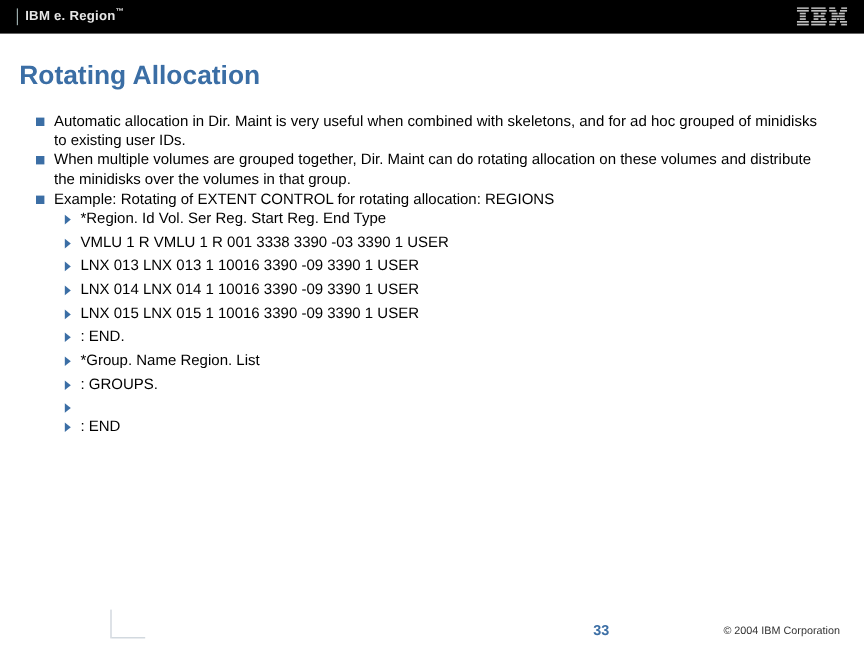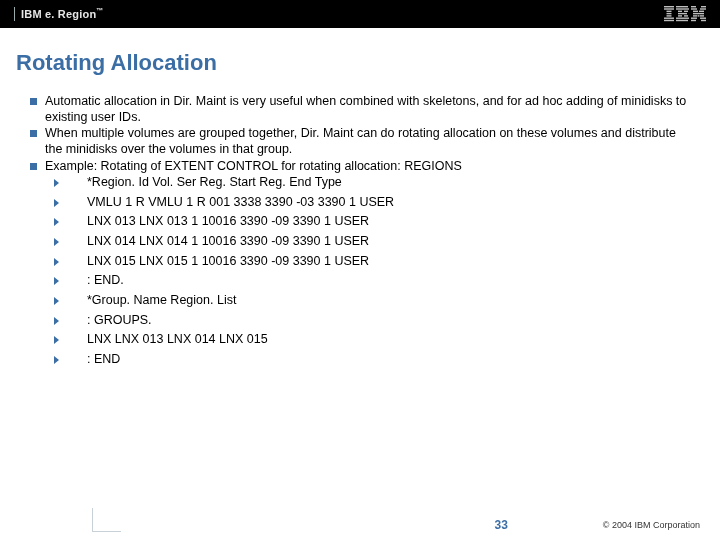--- a/index.html
+++ b/index.html
@@ -64,21 +64,20 @@
     height: 7px;
     background: #3b6ea5;
     flex-shrink: 0;
     margin-top: 4px;
     margin-right: 8px;
   }
   .sub {
     display: flex;
     margin-left: 24px;
     margin-bottom: 4px;
-    gap: 20px;
   }
   .tri {
     width: 0;
     height: 0;
     border-top: 4px solid transparent;
     border-bottom: 4px solid transparent;
     border-left: 5px solid #3b6ea5;
     flex-shrink: 0;
     margin-top: 4px;
     margin-right: 8px;
@@ -166,21 +165,21 @@
       </g>
     </svg>
   </span>
 </div>
 
 <div class="title">Rotating Allocation</div>
 
 <div class="content">
   <div class="bullet">
     <span class="sq"></span>
-    <span>Automatic allocation in Dir. Maint is very useful when combined with skeletons, and for ad hoc adding of minidisks to existing user IDs.</span>
+    <span>Automatic allocation in Dir. Maint is very useful when combined with skeletons, and for ad hoc grouped of minidisks to existing user IDs.</span>
   </div>
   <div class="bullet">
     <span class="sq"></span>
     <span>When multiple volumes are grouped together, Dir. Maint can do rotating allocation on these volumes and distribute the minidisks over the volumes in that group.</span>
   </div>
   <div class="bullet">
     <span class="sq"></span>
     <span>Example: Rotating of EXTENT CONTROL for rotating allocation: REGIONS</span>
   </div>
 
@@ -211,21 +210,20 @@
   <div class="sub">
       <span class="tri"></span>
       <span>*Group. Name Region. List</span>
     </div>
   <div class="sub">
       <span class="tri"></span>
       <span>: GROUPS.</span>
     </div>
   <div class="sub">
       <span class="tri"></span>
-      <span>LNX LNX 013 LNX 014 LNX 015</span>
     </div>
   <div class="sub">
       <span class="tri"></span>
       <span>: END</span>
     </div>
 </div>
 
 <div class="footer-left-graphic"></div>
 <div class="footer">
   <span class="page-no">33</span>

